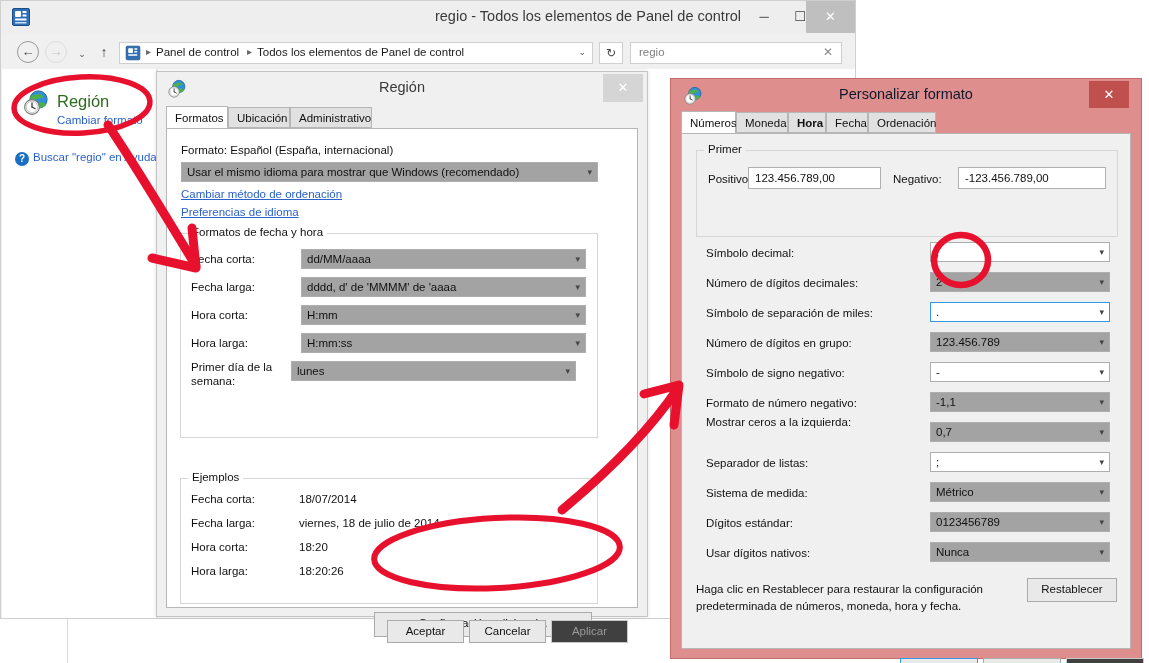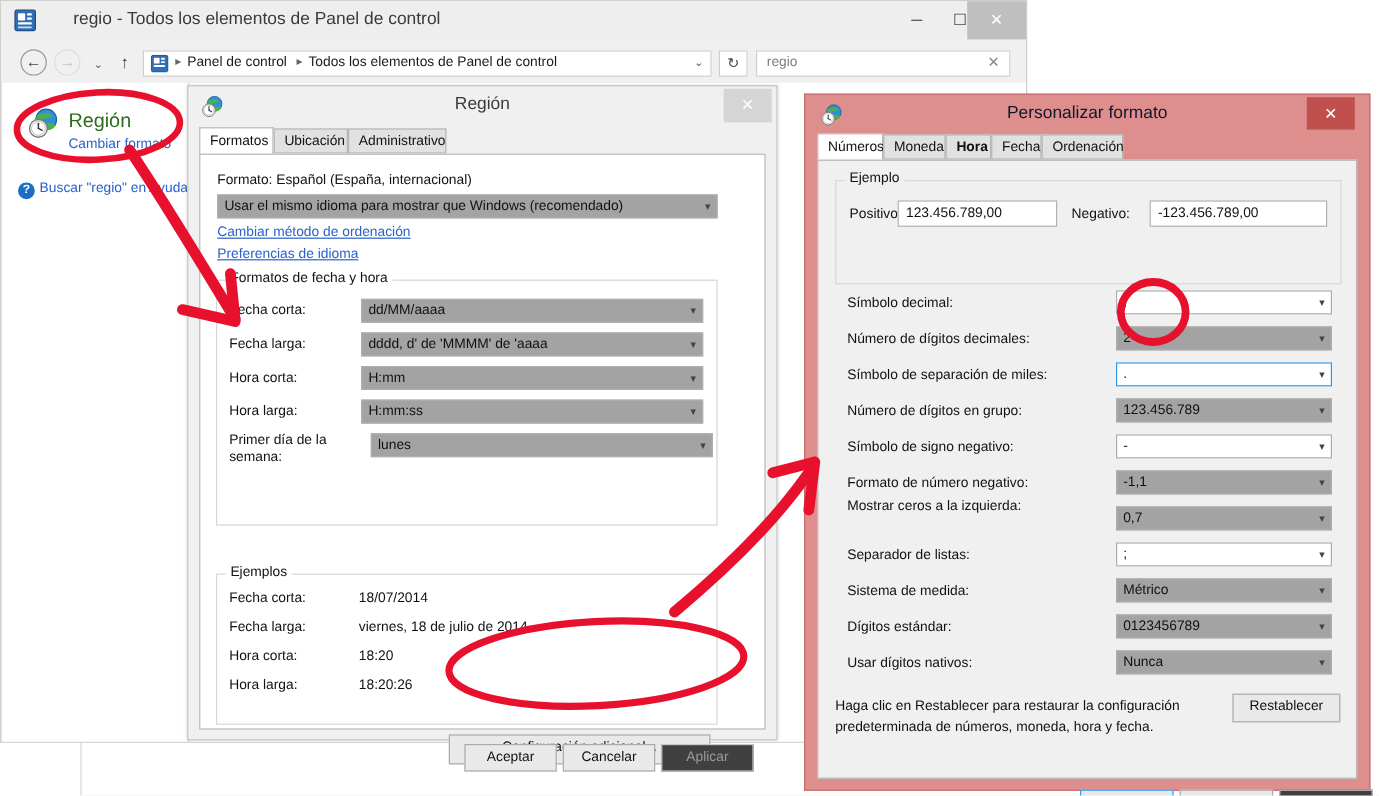--- a/index.html
+++ b/index.html
@@ -31,21 +31,21 @@
     box-sizing:border-box;
   }
   #explorer-titlebar{
     left:0;top:0;width:854px;height:32px;background:#eeeeee;
   }
   #explorer-icon{
     left:10px;top:6px;width:20px;height:20px;
   }
   #explorer-title{
     left:60px;top:7px;width:680px;height:20px;
-    text-align:left;font-size:14.5px;color:#3a3a3a;
+    text-align:right;font-size:14.5px;color:#3a3a3a;
     white-space:nowrap;overflow:hidden;
   }
   .winbtn{top:0;height:32px;width:36px;text-align:center;line-height:32px;color:#444;font-size:13px;cursor:default;}
   #btn-min{left:745px;}
   #btn-max{left:781px;}
   #btn-close{left:805px;width:49px;background:#bfbfbf;color:#fff;}
 
   
   #nav-bar{left:0;top:32px;width:854px;height:36px;background:#f0f0f0;}
   .navarrow{
@@ -299,21 +299,21 @@
         <span class="chev">▾</span>
       </div>
 
       <div class="lbl" style="left:24px;top:208px;">Hora larga:</div>
       <div class="combo" style="left:134px;top:204px;width:285px;">
         <span>H:mm:ss</span>
         <span class="chev">▾</span>
       </div>
 
       <div class="lbl" style="left:24px;top:231px;white-space:normal;width:100px;line-height:14px;">Primer día de la semana:</div>
-      <div class="combo" style="left:142px;top:232px;width:285px;">
+      <div class="combo" style="left:124px;top:232px;width:285px;">
         <span>lunes</span>
         <span class="chev">▾</span>
       </div>
 
       <div class="groupbox" style="left:13px;top:349px;width:418px;height:126px;"></div>
       <div class="grouptitle" style="left:21px;top:342px;">Ejemplos</div>
 
       <div class="lbl" style="left:24px;top:364px;">Fecha corta:</div>
       <div class="lbl" style="left:132px;top:364px;">18/07/2014</div>
 
@@ -358,21 +358,21 @@
       <div class="tab active" style="left:0px;width:55px;">Números</div>
       <div class="tab" style="left:55px;width:52px;">Moneda</div>
       <div class="tab" style="left:107px;width:38px;font-weight:bold;">Hora</div>
       <div class="tab" style="left:145px;width:42px;">Fecha</div>
       <div class="tab" style="left:187px;width:68px;">Ordenación</div>
     </div>
 
     <div id="custom-panel">
 
       <div class="cgroup" style="left:14px;top:16px;width:422px;height:87px;"></div>
-      <div class="cgrouptitle" style="left:22px;top:9px;">Ejemplo</div>
+      <div class="cgrouptitle" style="left:22px;top:9px;">Primer</div>
 
       <div class="lbl" style="left:26px;top:39px;">Positivo:</div>
       <div class="textbox" style="left:66px;top:33px;width:133px;">123.456.789,00</div>
 
       <div class="lbl" style="left:211px;top:39px;">Negativo:</div>
       <div class="textbox" style="left:276px;top:33px;width:148px;">-123.456.789,00</div>
 
       <div class="lbl" style="left:24px;top:113px;">Símbolo decimal:</div>
       <div class="combo white" style="left:248px;top:108px;width:180px;">
         <span>,</span>

